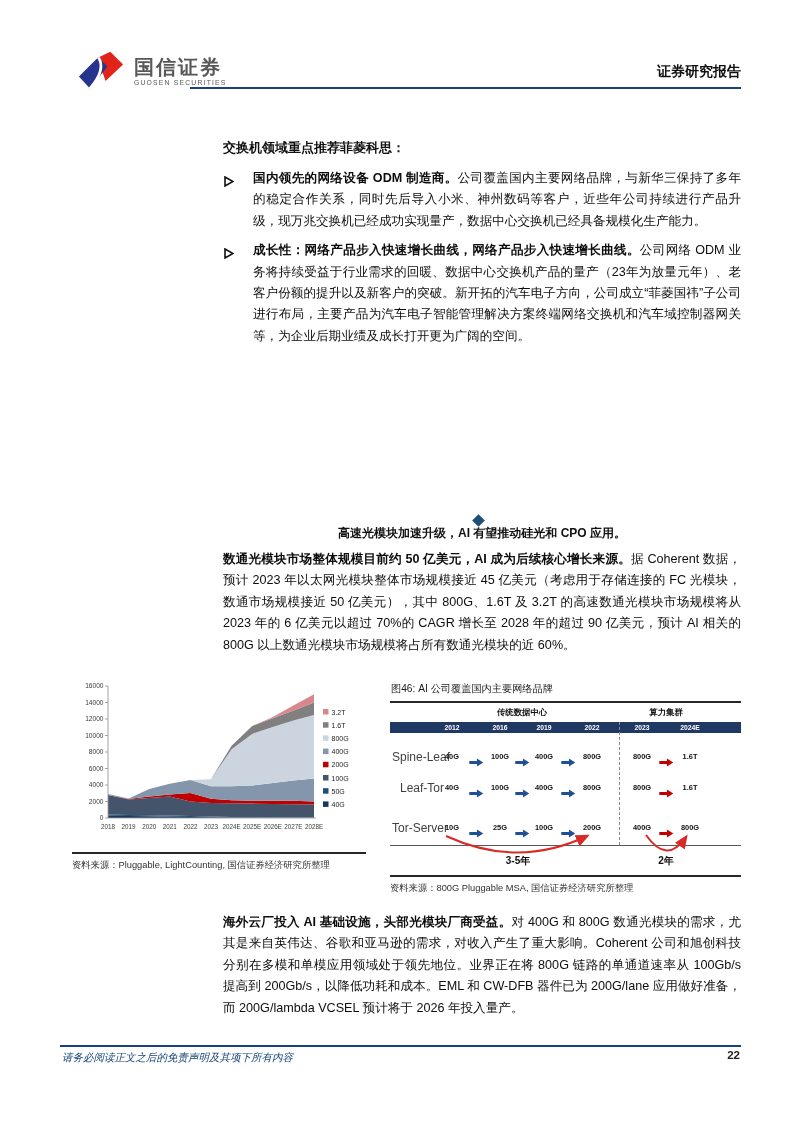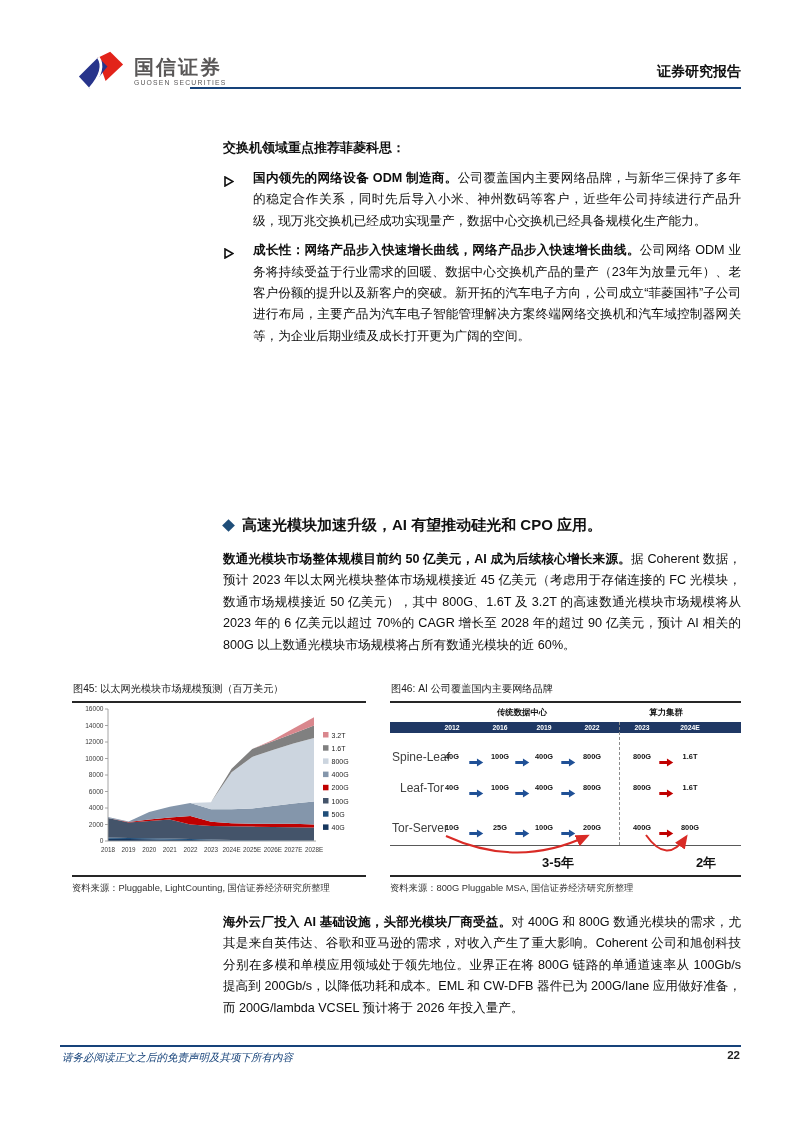--- a/index.html
+++ b/index.html
@@ -14,21 +14,21 @@
   .report-type{position:absolute;right:53px;top:63px;font-size:14px;font-weight:700;color:#101010;}
   .hdr-rule{position:absolute;left:190px;top:87px;width:551px;border-top:2.5px solid #17437a;}
 
   
   .h1{position:absolute;left:223px;top:139px;width:518px;font-size:13px;font-weight:700;margin:0;}
   #bullets{position:absolute;left:223px;top:168px;width:518px;}
   .bullet{position:relative;padding-left:30px;margin-bottom:8px;}
   .bullet .marker{position:absolute;left:1px;top:5px;}
   .bullet p,.para{margin:0;text-align:justify;font-size:12.6px;line-height:21.4px;color:#0d0d0d;}
   .lead{font-weight:700;}
-  .sec-head{position:absolute;left:223px;top:516px;width:518px;font-size:15px;font-weight:700;margin:0;display:flex;align-items:center;}
+  .sec-head{position:absolute;left:223px;top:516px;width:518px;font-size:12px;font-weight:700;margin:0;display:flex;align-items:center;flex-direction:column;}
   .diamond{width:9px;height:9px;background:#1f4e79;transform:rotate(45deg);display:inline-block;margin:0 9px 0 1px;flex:none;}
   #para1{position:absolute;left:223px;top:549px;width:518px;}
   #para2{position:absolute;left:223px;top:912px;width:518px;}
 
   
   .fig{position:absolute;top:680px;}
   #fig45{left:72px;width:294px;}
   #fig46{left:390px;width:351px;}
   .fig-title{font-size:10.2px;color:#1a1a1a;padding:2px 0 5px 1px;border-bottom:2px solid #262626;}
   .fig-body{position:relative;height:172px;border-bottom:2px solid #262626;}
@@ -36,21 +36,21 @@
 
   
   .grp-head{position:absolute;font-size:8.4px;font-weight:700;color:#111;transform:translateX(-50%);white-space:nowrap;top:4px;}
   .year-bar{position:absolute;left:0;right:0;top:19px;height:11px;}
   .year-lbl{position:absolute;top:21px;font-size:6.8px;font-weight:700;color:#fff;transform:translateX(-50%);line-height:8px;}
   .row-lbl{position:absolute;left:2px;font-size:12px;color:#3f3f3f;line-height:10px;}
   .cell-val{position:absolute;font-size:7.4px;font-weight:700;color:#111;transform:translateX(-50%);line-height:10px;}
   .blk-arrow{position:absolute;}
   .dash-div{position:absolute;border-left:1px dashed #8c8c8c;width:0;}
   .thin-rule{position:absolute;left:0;right:0;border-top:1px solid #595959;}
-  .dur-lbl{position:absolute;font-size:13px;font-weight:700;color:#111;transform:translateX(-50%);margin-left:40px;}
+  .dur-lbl{position:absolute;font-size:10px;font-weight:700;color:#111;transform:translateX(-50%);}
 
   
   .ftr-rule{position:absolute;left:60px;top:1045px;width:681px;border-top:2px solid #17437a;}
   .ftr-disclaimer{position:absolute;left:62px;top:1051px;font-size:10.5px;font-style:italic;color:#17437a;}
   .ftr-page{position:absolute;right:54px;top:1049px;font-size:11.5px;font-weight:700;color:#222;}
 </style>
 </head>
 <body>
 
 <div class="page">
@@ -86,21 +86,20 @@
     </div>
 
   <h3 class="sec-head">
     <span class="diamond"></span>
     <span>高速光模块加速升级，AI 有望推动硅光和 CPO 应用。</span>
   </h3>
 
   <p class="para" id="para1"><span class="lead">数通光模块市场整体规模目前约 50 亿美元，AI 成为后续核心增长来源。</span><span>据 Coherent 数据，预计 2023 年以太网光模块整体市场规模接近 45 亿美元（考虑用于存储连接的 FC 光模块，数通市场规模接近 50 亿美元），其中 800G、1.6T 及 3.2T 的高速数通光模块市场规模将从 2023 年的 6 亿美元以超过 70%的 CAGR 增长至 2028 年的超过 90 亿美元，预计 AI 相关的 800G 以上数通光模块市场规模将占所有数通光模块的近 60%。</span></p>
 
   <section class="fig" id="fig45">
-    <div class="fig-title">图45: 以太网光模块市场规模预测（百万美元）</div>
     <div class="fig-body" id="fig45-body"><svg width="294" height="172" viewBox="0 0 294 172">
           <polygon points="36,135.7 56.6,136.1 77.2,136.3 97.8,136.7 118.4,137.0 139,137.3 159.6,137.5 180.2,137.6 200.8,137.7 221.4,137.7 242,137.8 242,138.0 221.4,138.0 200.8,138.0 180.2,138.0 159.6,138.0 139,138.0 118.4,138.0 97.8,138.0 77.2,138.0 56.6,138.0 36,138.0" fill="#17375e"></polygon>
           <polygon points="36,134.5 56.6,134.9 77.2,135.2 97.8,135.6 118.4,136.0 139,136.6 159.6,136.9 180.2,137.1 200.8,137.2 221.4,137.3 242,137.4 242,137.8 221.4,137.7 200.8,137.7 180.2,137.6 159.6,137.5 139,137.3 118.4,137.0 97.8,136.7 77.2,136.3 56.6,136.1 36,135.7" fill="#1f4e79"></polygon>
           <polygon points="36,115.1 56.6,119.4 77.2,117.9 97.8,116.6 118.4,121.6 139,123.0 159.6,123.3 180.2,123.6 200.8,124.0 221.4,124.3 242,124.5 242,137.4 221.4,137.3 200.8,137.2 180.2,137.1 159.6,136.9 139,136.6 118.4,136.0 97.8,135.6 77.2,135.2 56.6,134.9 36,134.5" fill="#44546a"></polygon>
           <polygon points="36,114.9 56.6,118.9 77.2,116.5 97.8,114.5 118.4,112.9 139,118.7 159.6,120.3 180.2,120.7 200.8,120.7 221.4,120.8 242,121.5 242,124.5 221.4,124.3 200.8,124.0 180.2,123.6 159.6,123.3 139,123.0 118.4,121.6 97.8,116.6 77.2,117.9 56.6,119.4 36,115.1" fill="#c00000"></polygon>
           <polygon points="36,114.1 56.6,118.4 77.2,109.1 97.8,103.8 118.4,100.1 139,106.3 159.6,106.3 180.2,105.4 200.8,103.0 221.4,100.6 242,98.4 242,121.5 221.4,120.8 200.8,120.7 180.2,120.7 159.6,120.3 139,118.7 118.4,112.9 97.8,114.5 77.2,116.5 56.6,118.9 36,114.9" fill="#8496ab"></polygon>
           <polygon points="36,114.1 56.6,118.4 77.2,109.1 97.8,103.8 118.4,100.1 139,99.2 159.6,69.2 180.2,53.9 200.8,46.9 221.4,40.4 242,34.9 242,98.4 221.4,100.6 200.8,103.0 180.2,105.4 159.6,106.3 139,106.3 118.4,100.1 97.8,103.8 77.2,109.1 56.6,118.4 36,114.1" fill="#ccd5df"></polygon>
           <polygon points="36,114.1 56.6,118.4 77.2,109.1 97.8,103.8 118.4,100.1 139,99.2 159.6,65.7 180.2,46.0 200.8,38.2 221.4,30.5 242,22.5 242,34.9 221.4,40.4 200.8,46.9 180.2,53.9 159.6,69.2 139,99.2 118.4,100.1 97.8,103.8 77.2,109.1 56.6,118.4 36,114.1" fill="#808080"></polygon>
           <polygon points="36,114.1 56.6,118.4 77.2,109.1 97.8,103.8 118.4,100.1 139,99.2 159.6,65.7 180.2,46.0 200.8,36.9 221.4,25.5 242,14.3 242,22.5 221.4,30.5 200.8,38.2 180.2,46.0 159.6,65.7 139,99.2 118.4,100.1 97.8,103.8 77.2,109.1 56.6,118.4 36,114.1" fill="#d9878d"></polygon>
           <polyline points="36,6 36,138 244,138" fill="none" stroke="#9a9a9a" stroke-width="0.9"></polyline>

